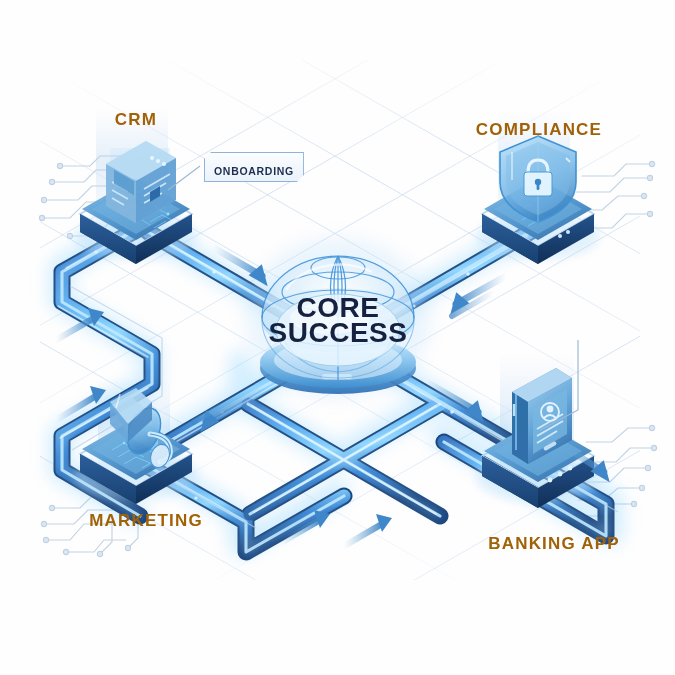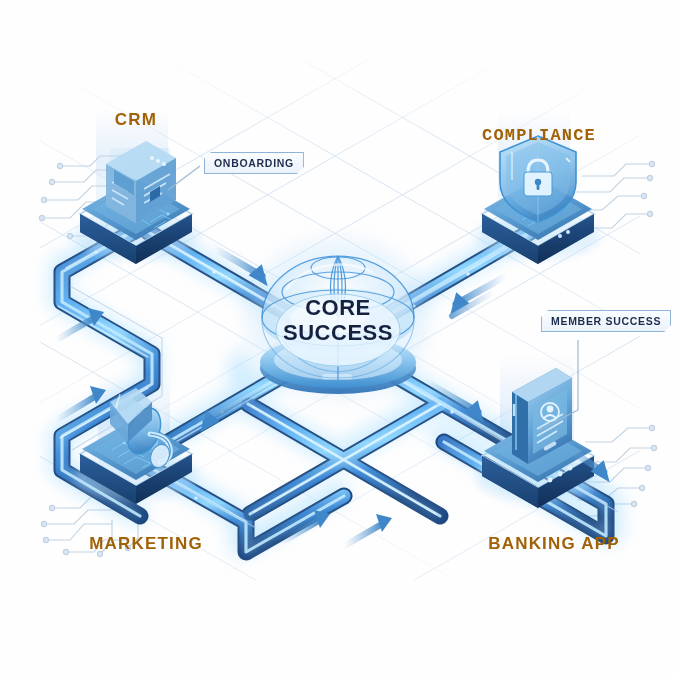--- a/index.html
+++ b/index.html
@@ -21,32 +21,32 @@
     position:absolute;
     font-family:"Liberation Sans",sans-serif;
     font-weight:700;
     font-size:10.5px;
     letter-spacing:0.7px;
     color:#1d2d4e;
     white-space:nowrap;
   }
   .callout .box{
     display:block;
-    padding:4px 9px 4px 9px;
+    padding:12px 9px 4px 9px;
     background:linear-gradient(180deg,#fbfdff 0%,#eaf2fb 100%);
     border:1px solid #8fb4d8;
     box-shadow:0 1px 2px rgba(40,80,130,.18);
     -webkit-clip-path:polygon(7px 0,100% 0,100% calc(100% - 7px),calc(100% - 7px) 100%,0 100%,0 7px);
     clip-path:polygon(7px 0,100% 0,100% calc(100% - 7px),calc(100% - 7px) 100%,0 100%,0 7px);
   }
   .core-text{
     position:absolute;
     font-family:"Liberation Sans",sans-serif;
     font-weight:700;
-    font-size:22px;
+    font-size:28px;
     letter-spacing:0.5px;
     line-height:25px;
     color:#16213f;
     text-align:center;
     white-space:nowrap;
   }
 </style>
 </head>
 <body>
 
@@ -576,27 +576,24 @@
 
   <svg class="layer" viewBox="0 0 675 675">
     <g stroke="#9cb8d4" stroke-width="1.2" fill="none">
       <path d="M168 190 L200 166"></path>
       <path d="M578 340 L578 410 L540 430"></path>
     </g>
   </svg>
 
   <div class="node-label" style="left:86px; top:110px; width:100px;">CRM</div>
 
-  <div class="node-label" style="left:468px; top:126px; width:142px;font-family:Liberation Mono, monospace;">COMPLIANCE</div>
-
-  <div class="node-label" style="left:76px; top:534px; width:140px;">MARKETING</div>
+  <div class="node-label" style="left:468px; top:120px; width:142px;">COMPLIANCE</div>
+
+  <div class="node-label" style="left:76px; top:511px; width:140px;">MARKETING</div>
 
   <div class="node-label" style="left:474px; top:534px; width:160px;">BANKING APP</div>
 
   <div class="callout" style="left:204px; top:152px;">
     <span class="box">ONBOARDING</span>
   </div>
 
-  <div class="callout" style="left:541px; top:310px;">
-    <span class="box">MEMBER SUCCESS</span>
-  </div>
 
 </div>
 
 </body></html>

